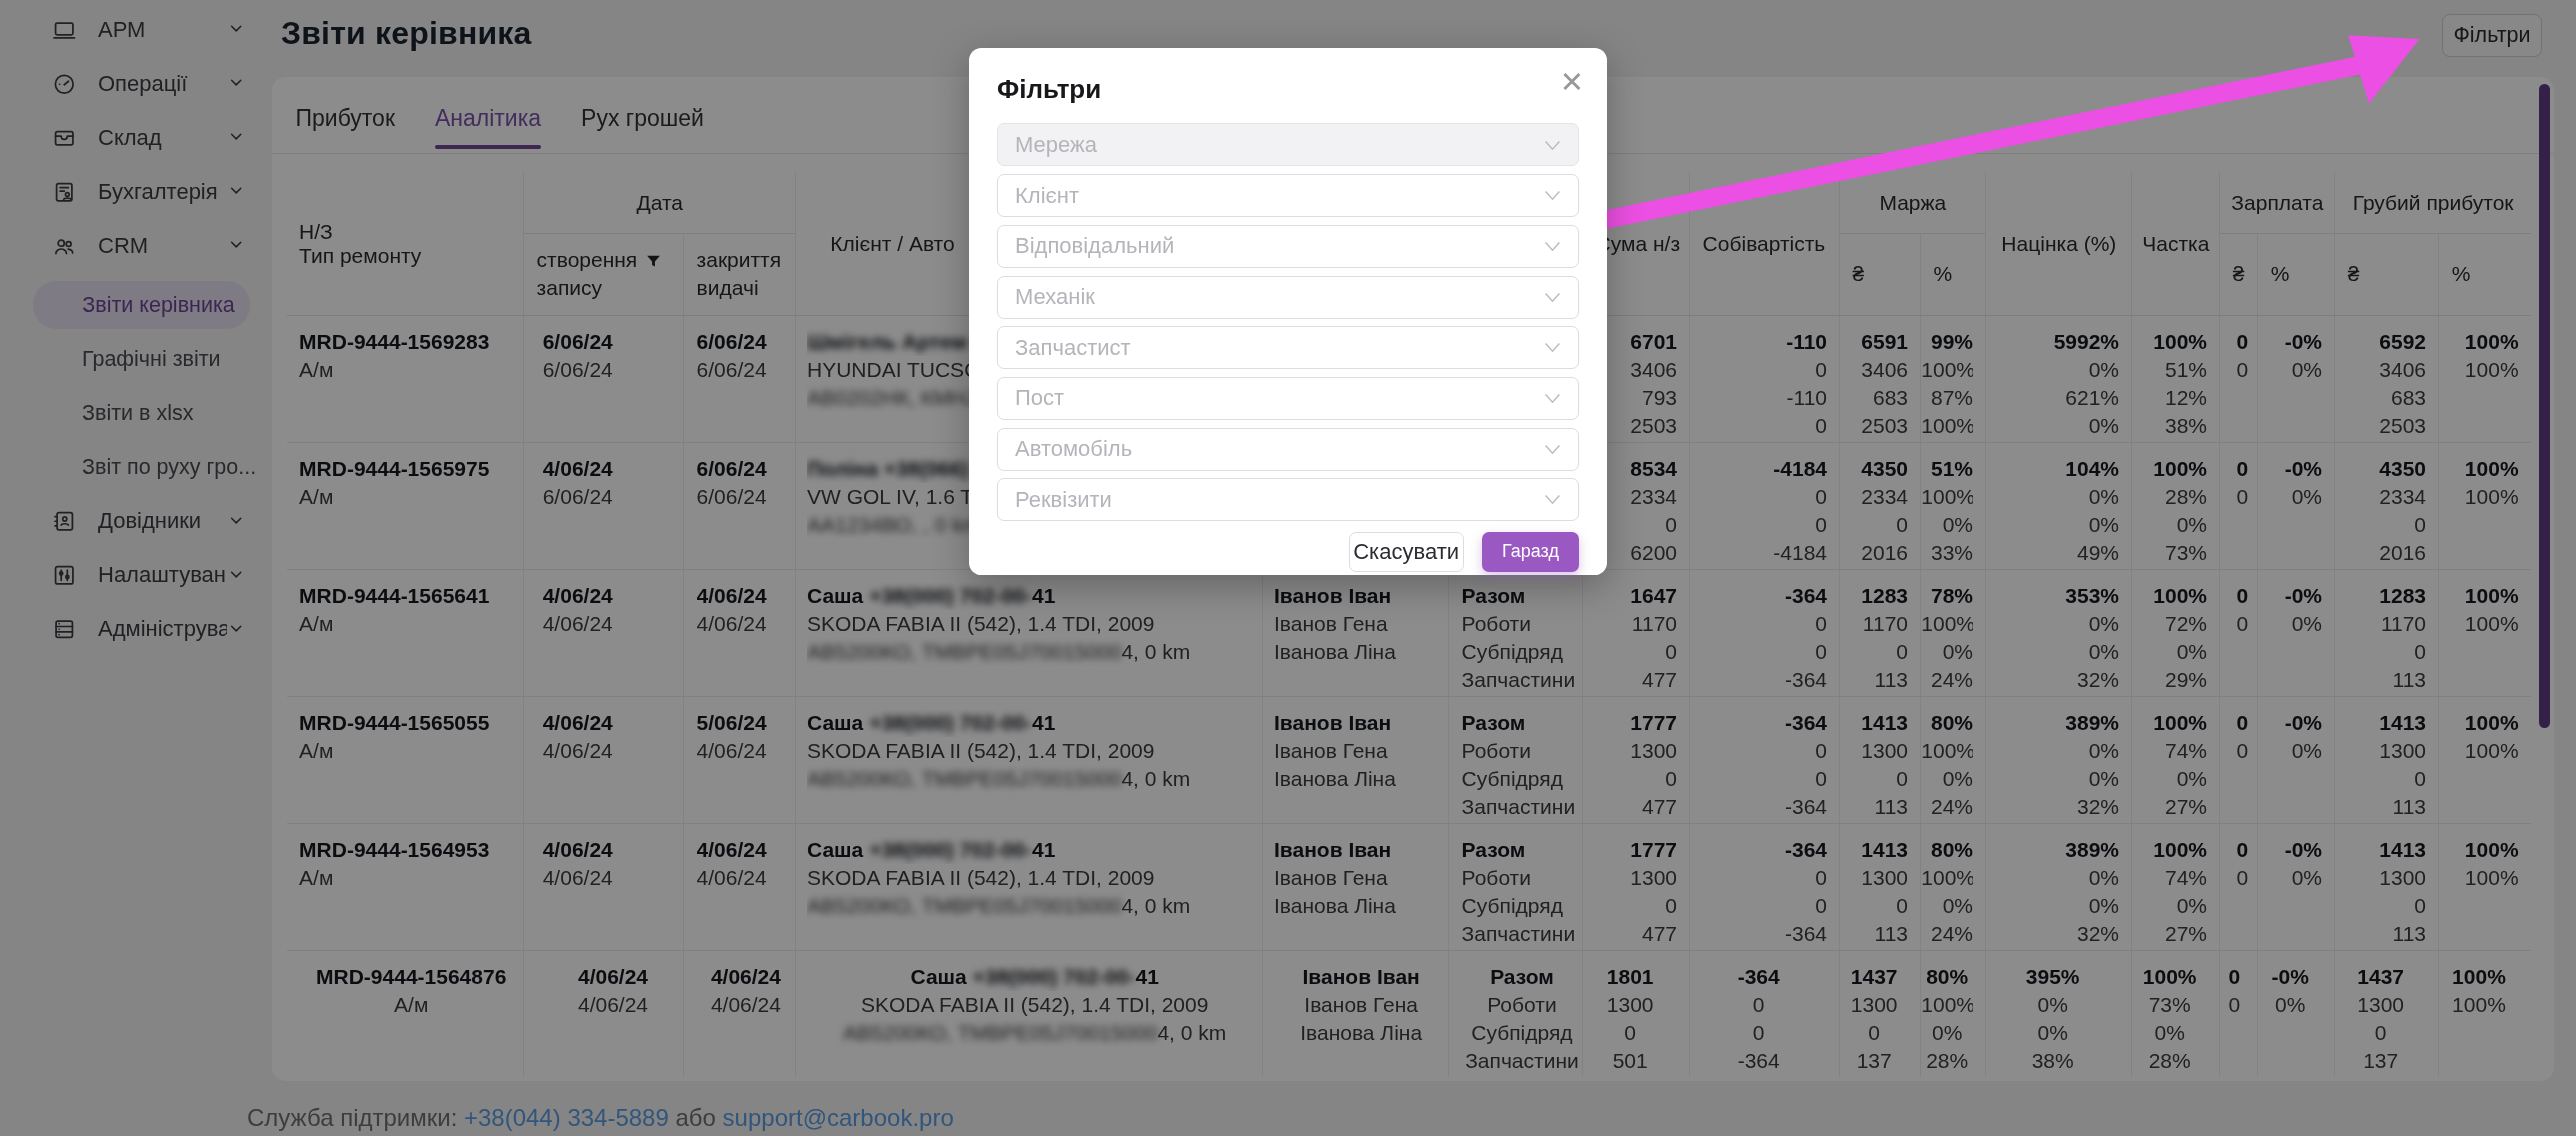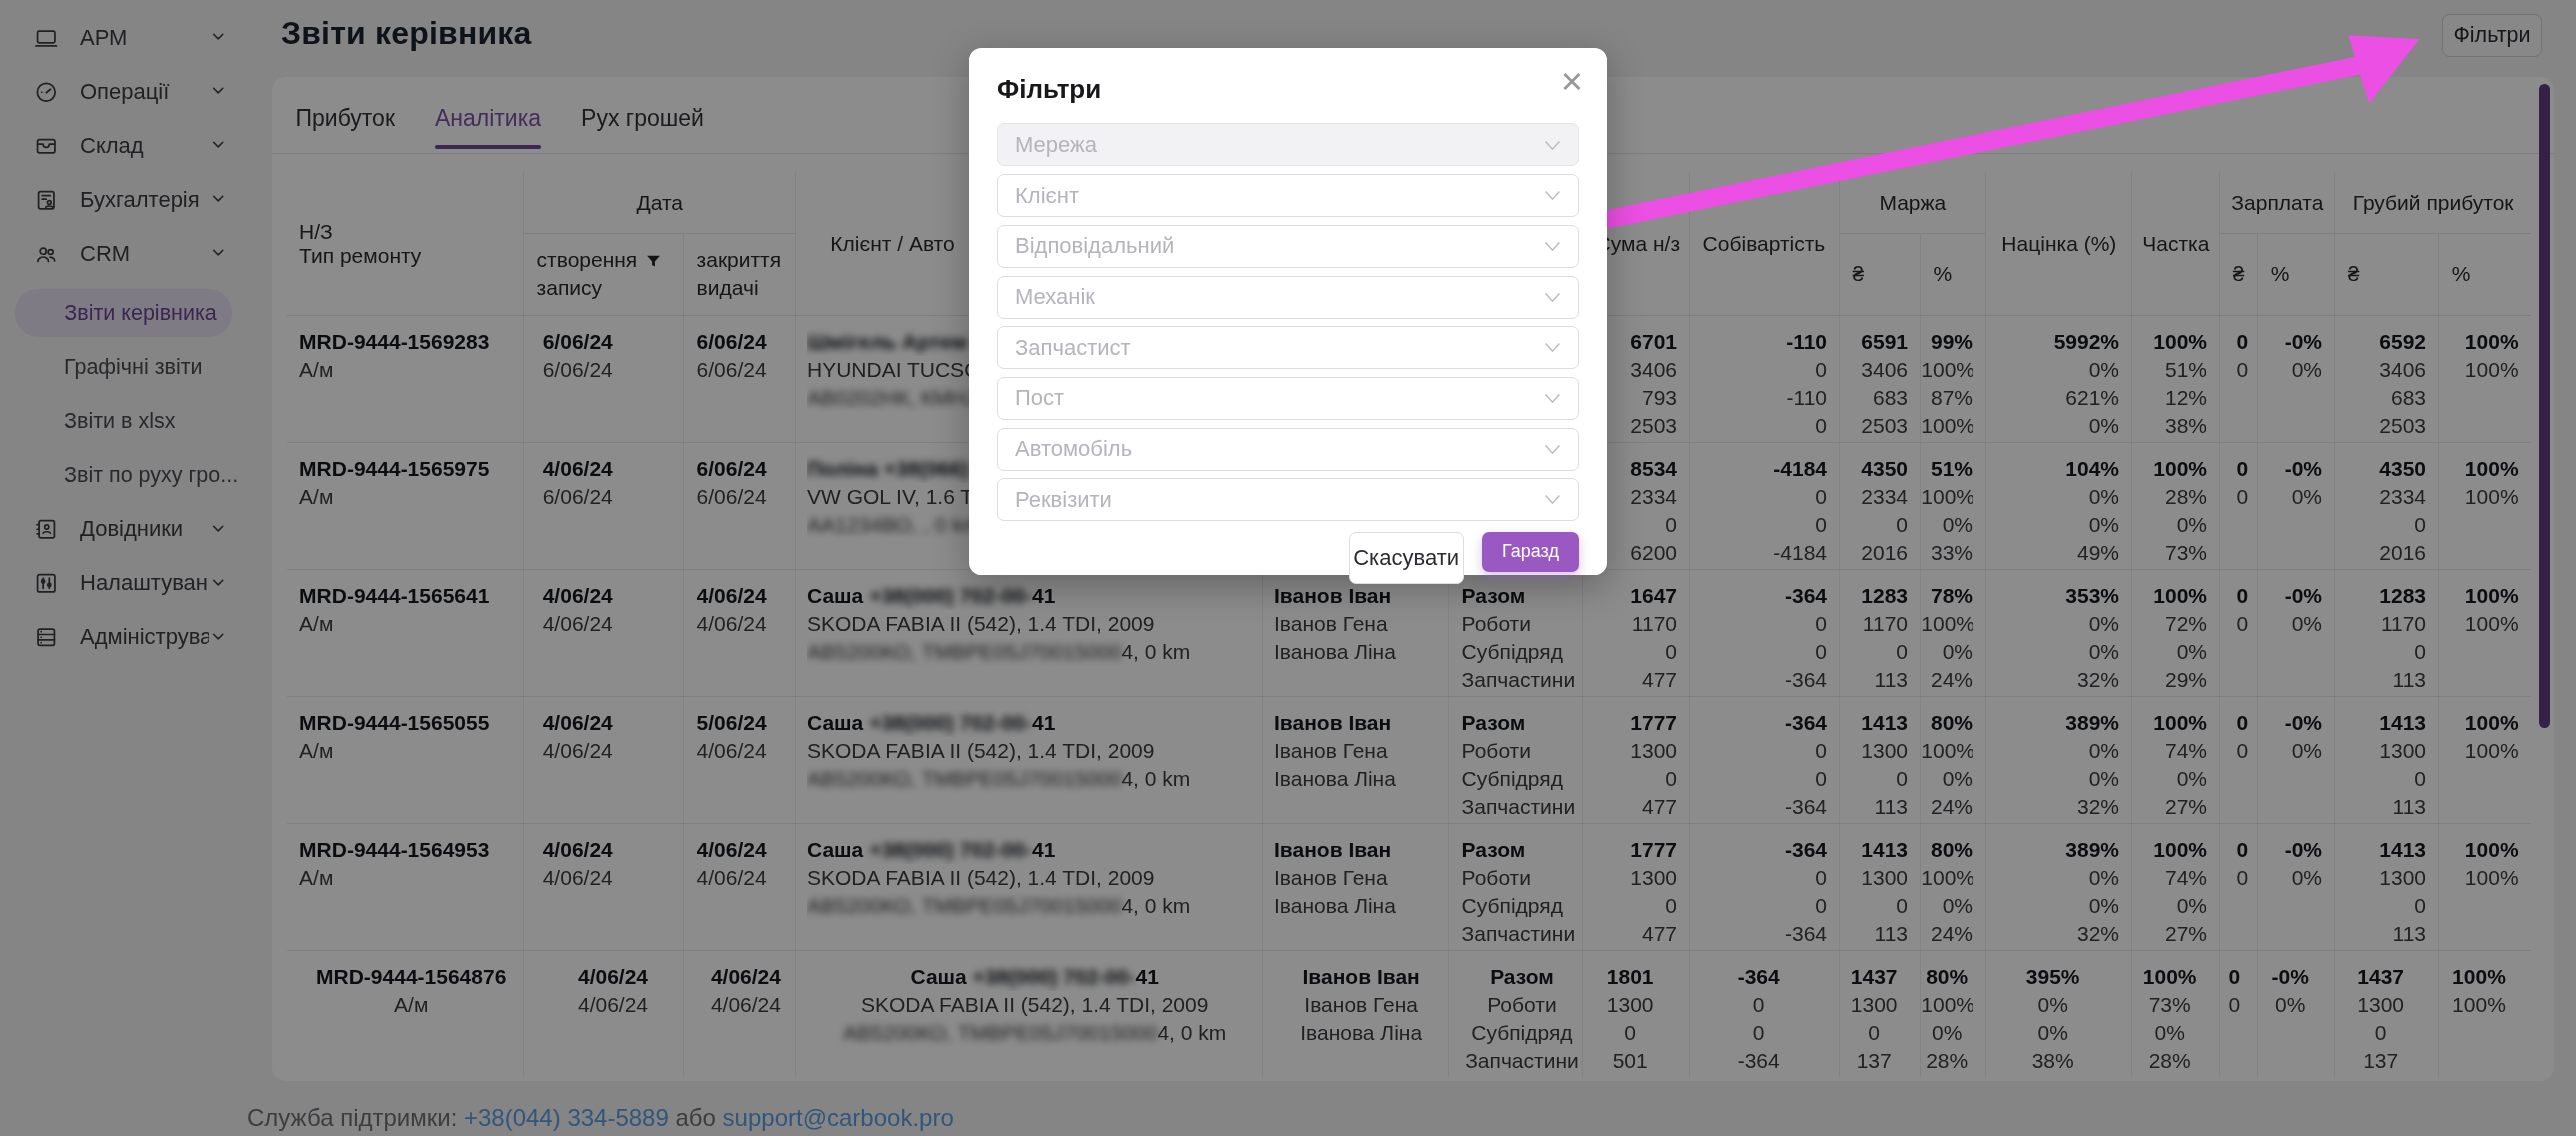--- a/index.html
+++ b/index.html
@@ -1,20 +1,20 @@
 <!DOCTYPE html>
 <html style="font-size:12.3px"><head>
 <meta charset="utf-8">
 <style>
   * { margin:0; padding:0; box-sizing:border-box; }
   html,body { width:2576px; height:1136px; overflow:hidden; }
   body { font-family:"Liberation Sans", sans-serif; background:#f2f2f4; position:relative; color:#27272a; }
 
   
-  .sidebar { position:absolute; left:0; top:0; width:247px; height:851px; padding-top:11px; }
+  .sidebar { position:absolute; left:18px; top:0; width:247px; height:851px; padding-top:3px; }
   .nav-item { height:54px; display:flex; align-items:center; padding:0 20px 0 34px; cursor:pointer; color:#3d3d43; }
   .nav-item .ic { width:24.5px; height:24.5px; margin-right:21.5px; flex:0 0 24.5px; }
   .nav-item .ic svg { width:24.5px; height:24.5px; stroke:#3d3d43; fill:none; stroke-width:1.7; stroke-linecap:round; stroke-linejoin:round; }
   .nav-item .lbl { font-size:22px; flex:1; white-space:nowrap; overflow:hidden; }
   .nav-item .chev svg { width:18.4px; height:18.4px; stroke:#3d3d43; fill:none; stroke-width:2; stroke-linecap:round; stroke-linejoin:round; }
   .nav-item.purple { color:#7b52a8; }
   .nav-item.purple .ic svg, .nav-item.purple .chev svg { stroke:#7b52a8; }
   .sub-item { height:54px; display:flex; align-items:center; padding-left:64px; font-size:21.5px; color:#4b4b52; cursor:pointer; }
   .sub-item.active { height:48px; margin:8.4px 15.3px 3.1px 15.3px; padding-left:49px; background:#e8e1f1; color:#6b4694; border-radius:23px; }
 
@@ -62,21 +62,21 @@
   .dim { position:absolute; inset:0; background:rgba(0,0,0,0.45); z-index:50; }
   .arrow-layer { position:absolute; inset:0; z-index:60; pointer-events:none; }
   .modal { position:absolute; left:969px; top:48px; width:638px; height:527px; background:#fff; border-radius:12.3px; z-index:70; box-shadow:0 10.7px 37px rgba(0,0,0,.28); padding:21.5px 28px; }
   .modal-title { font-size:26px; font-weight:700; color:#18181b; margin:4.6px 0 18.4px 0; }
   .modal-close { position:absolute; right:23px; top:20px; font-size:29px; color:#97979c; line-height:1; cursor:pointer; font-weight:300; }
   .field { height:43px; border:1.5px solid #dcdce1; border-radius:7px; display:flex; align-items:center; padding:0 17px; margin-bottom:7.7px; background:#fff; cursor:pointer;gap:44px; }
   .field.disabled { background:#f2f2f4; border-color:#e4e4e8; }
   .field .ph { font-size:22px; color:#b4b4bb; flex:1; }
   .field svg { width:17px; height:10.7px; stroke:#bcbcc2; fill:none; stroke-width:2; }
   .modal-btns { display:flex; justify-content:flex-end; gap:18.4px; margin-top:10.7px; }
-  .btn-cancel { width:115px; height:52px; border:1.5px solid #dcdce1; border-radius:7px; background:#fff; font-size:22px; color:#2b2b31; display:flex; align-items:center; justify-content:center; cursor:pointer; }
+  .btn-cancel { width:115px; height:40px; border:1.5px solid #dcdce1; border-radius:7px; background:#fff; font-size:22px; color:#2b2b31; display:flex; align-items:center; justify-content:center; cursor:pointer; }
   .btn-ok { width:97px; height:40px; border:none; border-radius:7px; background:#9a58c2; font-size:18px; color:#fff; display:flex; align-items:center; justify-content:center; cursor:pointer; box-shadow:0 4.6px 10.7px rgba(154,88,194,.35); }
 </style>
 </head>
 <body>
 
 <nav class="sidebar">
   <div id="sidebar-nav">
       <div class="nav-item">
         <span class="ic"><svg viewBox="0 0 24 24">
             <rect x="3.5" y="5" width="17" height="11.5" rx="1.5"></rect>

